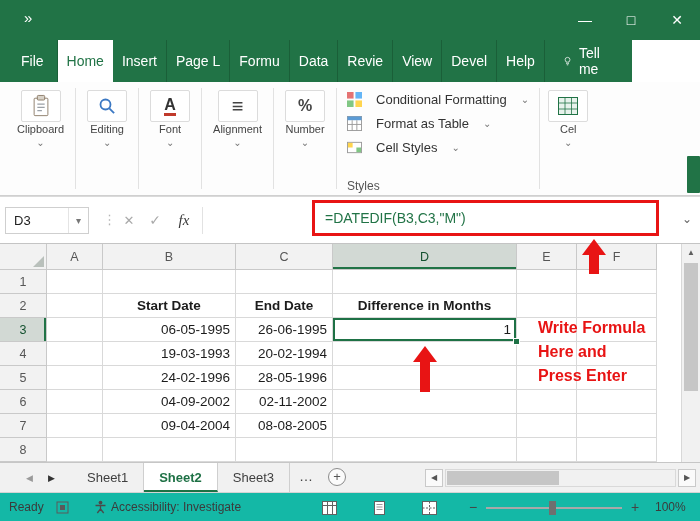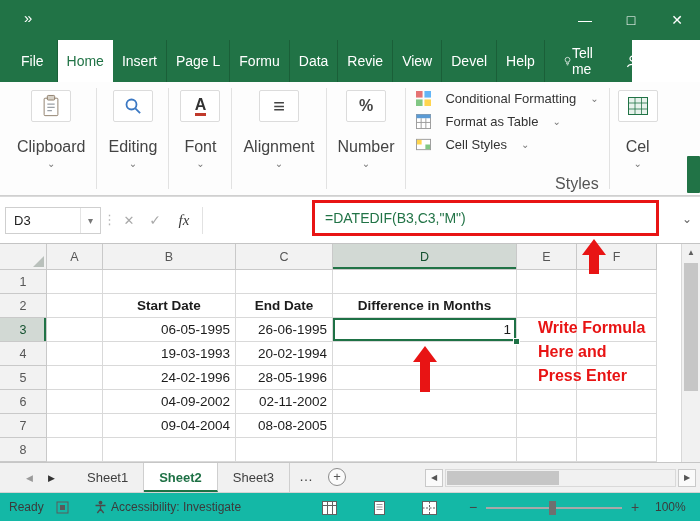--- a/index.html
+++ b/index.html
@@ -10,43 +10,43 @@
   .titlebar { position:absolute; left:0; top:0; width:700px; height:40px; background:#217346; }
   .qat { position:absolute; left:24px; top:9px; color:#fff; font-size:15px; cursor:default; }
   .win-controls { position:absolute; right:0; top:0; height:40px; display:flex; }
   .win-btn { width:46px; height:40px; line-height:40px; text-align:center; color:#fff; font-size:14px; }
 
   
   .menubar { position:absolute; left:0; top:40px; width:632px; height:42px; background:#217346; display:flex; align-items:stretch; padding-left:8px; }
   .menu-item { padding:0 9px; line-height:42px; color:#fff; font-size:14px; border-right:1px solid #1a5f38; white-space:nowrap; }
   .menu-item.first { padding:0 13px; }
   .menu-item.active { background:#fff; color:#217346; border-right:none; }
-  .tellme { display:flex; align-items:center; color:#fff; font-size:14px; padding:0 12px; margin-left:6px; }
+  .tellme { display:flex; align-items:center; gap:7px; color:#fff; font-size:14px; padding:0 12px; margin-left:6px; }
   .share { display:flex; align-items:center; gap:7px; color:#fff; font-size:14px; padding:0 14px; margin-left:auto; }
 
   
   .ribbon { position:absolute; left:0; top:82px; width:700px; height:114px; background:#fdfdfd; border-bottom:1px solid #d0d0d0; display:flex; padding-left:6px; }
   .rgroup { display:flex; flex-direction:column; align-items:center; padding:8px 11px 2px; }
   .iconbox { width:40px; height:32px; border:1px solid #dcdcdc; border-radius:2px; background:#fff; display:flex; align-items:center; justify-content:center; }
-  .rlabel { font-size:16px; color:#444; margin-top:16px; white-space:nowrap; }
+  .rlabel { font-size:11px; color:#444; margin-top:1px; white-space:nowrap; }
   .rchev { font-size:10px; color:#777; margin-top:2px; }
   .rsep { width:1px; background:#e2e2e2; margin:6px 0; }
   .font-glyph { font-weight:bold; font-size:16px; color:#333; border-bottom:3px solid #c0392b; line-height:17px; }
   .align-glyph { font-size:20px; color:#444; line-height:18px; }
   .pct-glyph { font-size:16px; color:#444; font-weight:bold; }
   .styles-group { display:flex; flex-direction:column; padding:5px 10px 2px; }
   .style-row { display:flex; align-items:center; gap:14px; height:26px; font-size:13px; color:#333; white-space:nowrap; }
   .style-row .rchev { margin-top:0; }
-  .styles-name { text-align:right; font-size:16px; color:#555; margin-top:19px; }
+  .styles-name { text-align:left; font-size:12px; color:#555; margin-top:19px; }
   .cells-group { display:flex; flex-direction:column; align-items:center; padding:8px 8px 2px; }
   .cells-partial { position:absolute; left:687px; top:156px; width:13px; height:37px; background:#217346; border-radius:1px; }
 
   
   .formulabar { position:absolute; left:0; top:196px; width:700px; height:48px; background:#fff; border-top:1px solid #dadada; border-bottom:1px solid #c4c4c4; }
-  .namebox { position:absolute; left:5px; top:10px; width:96px; height:27px; border:1px solid #cfcfcf; background:#fff; display:flex; align-items:center; }
+  .namebox { position:absolute; left:5px; top:10px; width:84px; height:27px; border:1px solid #cfcfcf; background:#fff; display:flex; align-items:center; }
   .namebox-text { flex:1; padding-left:8px; font-size:13px; color:#222; }
   .namebox-arrow { width:20px; height:100%; border-left:1px solid #e4e4e4; display:flex; align-items:center; justify-content:center; color:#777; font-size:10px; }
   .fb-dots { position:absolute; left:103px; top:15px; color:#b5b5b5; font-size:13px; }
   .fb-x { position:absolute; left:117px; top:10px; width:24px; height:27px; line-height:27px; text-align:center; color:#a9a9a9; font-size:13px; }
   .fb-check { position:absolute; left:143px; top:10px; width:24px; height:27px; line-height:27px; text-align:center; color:#a9a9a9; font-size:14px; }
   .fb-fx { position:absolute; left:171px; top:10px; width:26px; height:27px; line-height:26px; text-align:center; color:#3a3a3a; font-size:15px; font-style:italic; font-family:"Liberation Serif", serif; }
   .fb-divline { position:absolute; left:202px; top:10px; width:1px; height:27px; background:#e2e2e2; }
   .fb-chevron { position:absolute; right:8px; top:15px; color:#666; font-size:12px; }
   .formula-text { position:absolute; left:325px; top:201px; height:34px; line-height:34px; font-size:14px; color:#217346; z-index:27; white-space:nowrap; }
   .red-box { position:absolute; left:312px; top:200px; width:347px; height:36px; border:3px solid #e81414; z-index:26; }

